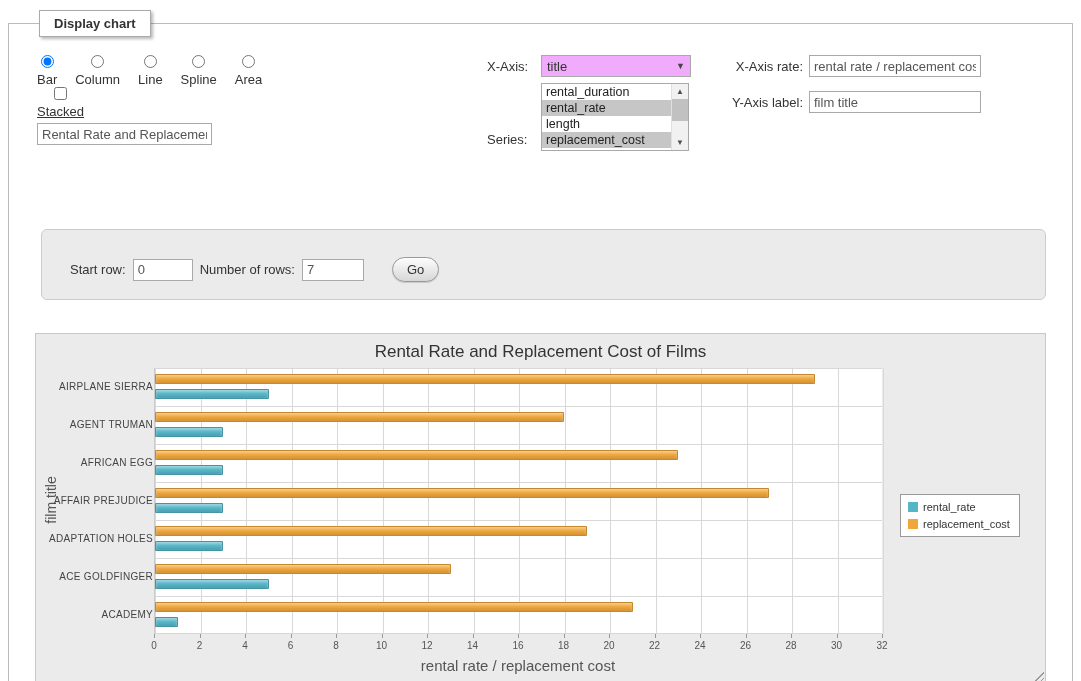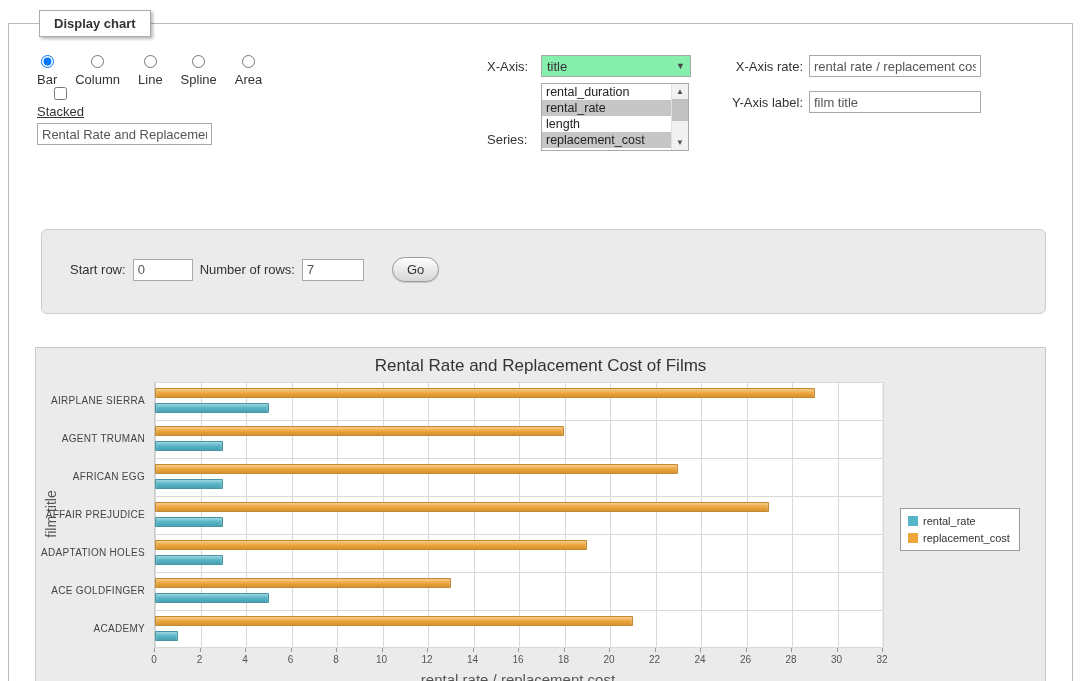--- a/index.html
+++ b/index.html
@@ -40,42 +40,42 @@
     border: 1px solid #a9a9a9;
     padding: 2px 4px;
     height: 22px;
     background: #fff;
     position: relative;
   }
   .abs { position: absolute; }
   .select {
     display: flex; align-items: center; justify-content: space-between;
     width: 150px; height: 22px;
-    border: 1px solid #a9a9a9; background: #86efac;
+    border: 1px solid #a9a9a9; background: #f0abfc;
     padding: 1px 3px 1px 5px; cursor: pointer; color: #333;
   }
   .select .arrow { font-size: 9px; color: #444; padding: 0 2px; }
   .listbox {
     display: flex; width: 148px; height: 68px;
     border: 1px solid #a9a9a9; background: #fff; overflow: hidden;
   }
   .lb-options { flex: 1; overflow: hidden; }
   .lb-option { font-size: 12.5px; line-height: 16px; padding: 0 4px; color: #222; cursor: default; }
   .lb-option.selected { background: #c6c6c6; }
   .lb-scrollbar { width: 17px; background: #f1f1f1; border-left: 1px solid #e0e0e0; display: flex; flex-direction: column; }
   .sb-btn { height: 15px; line-height: 15px; text-align: center; font-size: 8px; color: #505050; background: #f1f1f1; cursor: pointer; }
   .sb-thumb { height: 22px; background: #c1c1c1; cursor: pointer; }
   .sb-down { margin-top: auto; }
   
   .rows-panel {
     margin: 28px 2px 0 6px;
     background: #ebebeb;
     border: 1px solid #ccc;
     border-radius: 6px;
-    padding: 27px 20px 31px 28px;
+    padding: 27px 20px 17px 28px;
     display: flex; align-items: center; gap: 7px;
   }
   .rows-panel .spacer { width: 14px; }
   .go-btn {
     font: 13px "Liberation Sans", sans-serif;
     color: #333;
     border: 1px solid #999;
     border-radius: 13px;
     background: linear-gradient(#fdfdfd, #d7d7d7);
     padding: 4px 14px;
@@ -96,21 +96,21 @@
     background: #fff; border-left: 1px solid #ccc;
   }
   .gridline-v { position: absolute; top: 0; bottom: 0; width: 1px; background: #d8d8d8; }
   .gridline-h { position: absolute; left: 0; right: 0; height: 1px; background: #d8d8d8; }
   .bar {
     position: absolute; left: 0; height: 10px;
     border: 1px solid rgba(0,0,0,0.18);
     border-radius: 1px;
     box-shadow: inset 0 2px 3px rgba(255,255,255,0.45), inset 0 -2px 3px rgba(0,0,0,0.12);
   }
-  .cat-labels { position: absolute; left: 4px; top: 34px; width: 112px; height: 266px; }
+  .cat-labels { position: absolute; left: 12px; top: 34px; width: 112px; height: 266px; }
   .cat-label {
     position: absolute; right: 0; width: 112px;
     text-align: right; padding-right: 7px;
     font-size: 10px; color: #444; letter-spacing: 0.3px;
     overflow: hidden;
   }
   .xticks { position: absolute; left: 118px; top: 300px; width: 728px; height: 20px; }
   .tick-mark { position: absolute; top: 0; width: 1px; height: 4px; background: #999; }
   .tick-label { position: absolute; top: 6px; transform: translateX(-50%); font-size: 10px; color: #555; }
   .xaxis-title { position: absolute; left: 118px; top: 323px; width: 728px; text-align: center; font-size: 15px; color: #555; }

